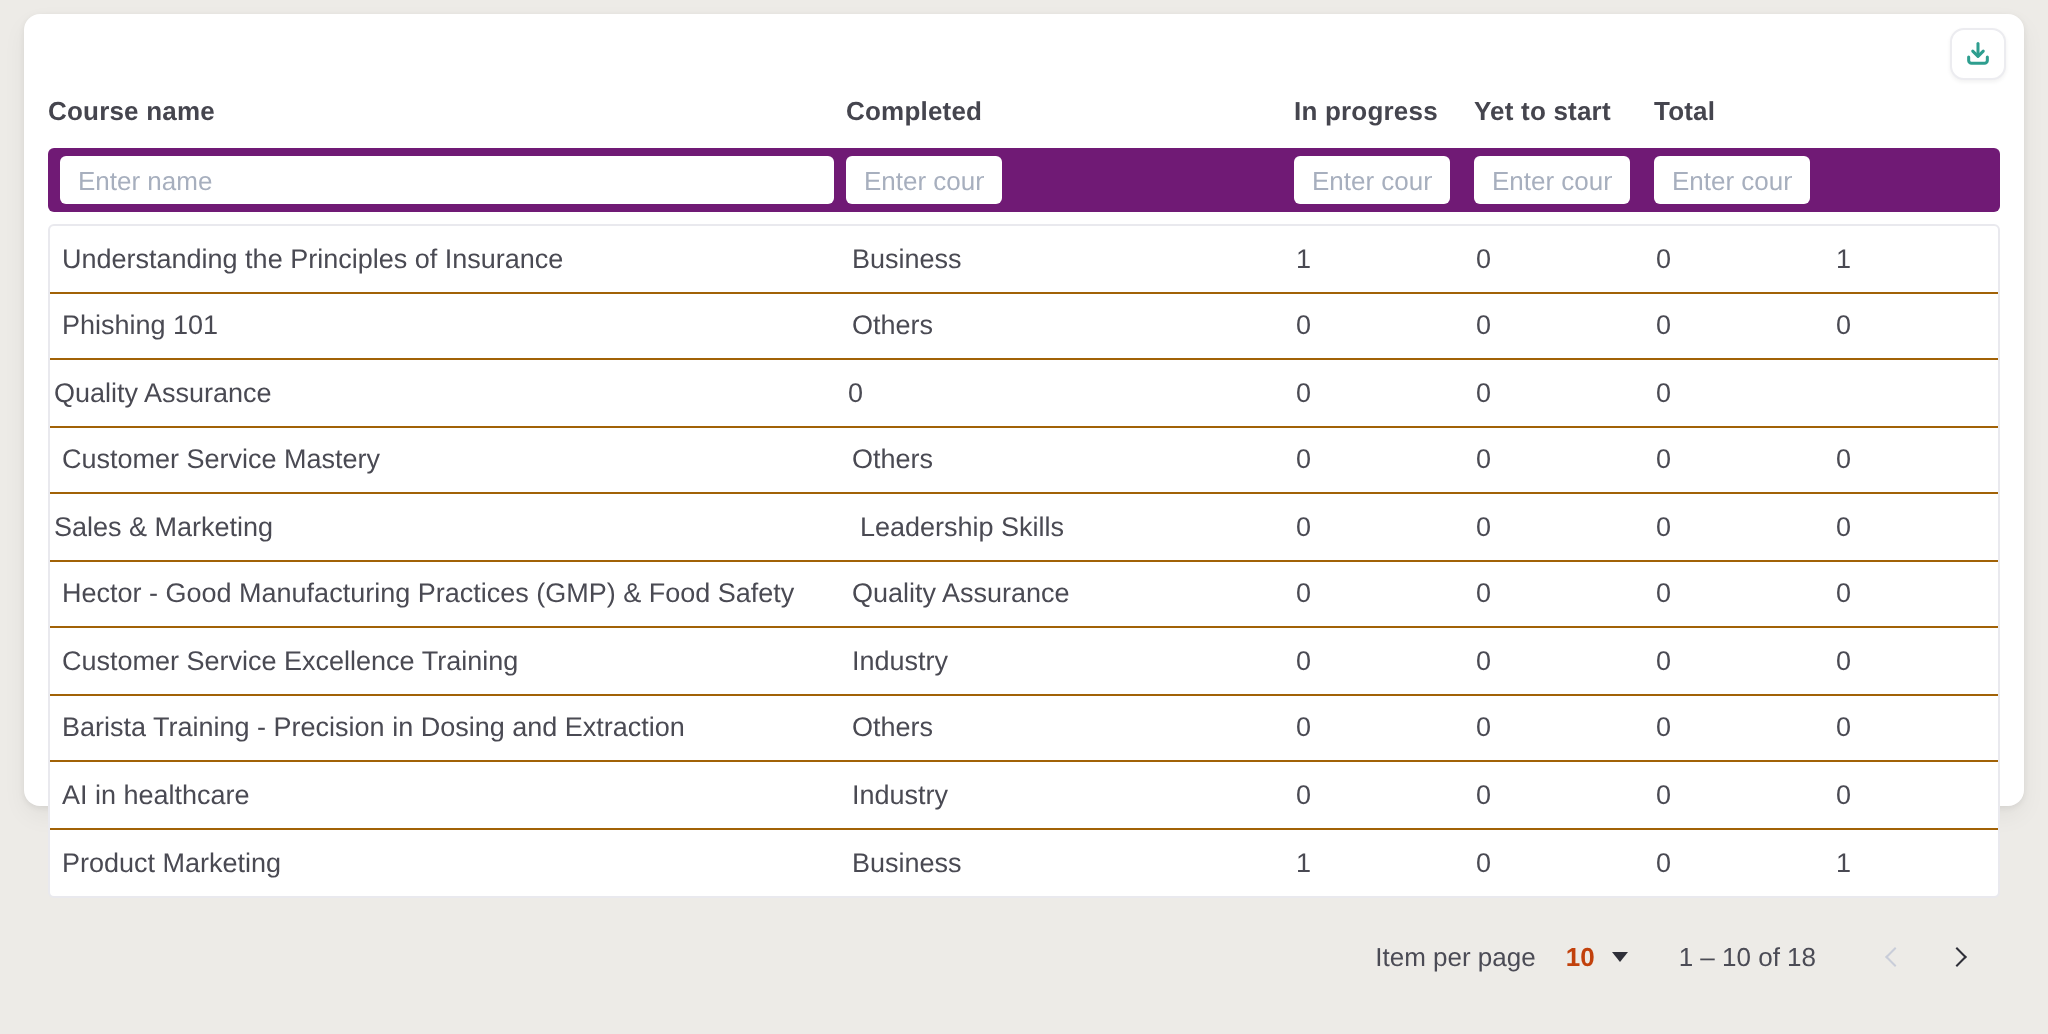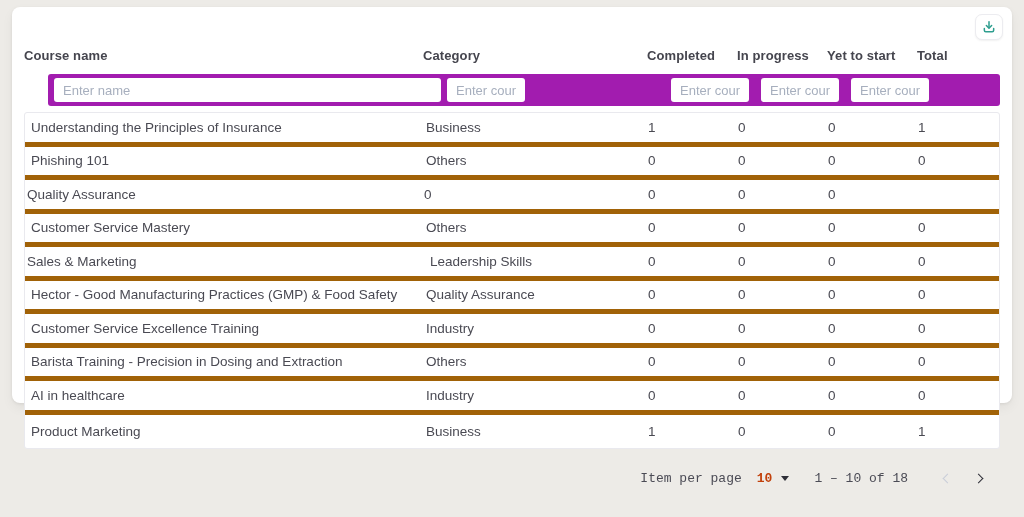--- a/index.html
+++ b/index.html
@@ -38,23 +38,22 @@
     margin-top: 38px;
     height: 20px;
     color: #45454e;
     font-size: 13px;
     font-weight: 600;
     letter-spacing: .1px;
   }
   .filter-row {
     margin-top: 9px;
     height: 32px;
-    background: #a21caf;
+    background: #701a75;
     border-radius: 3px;
-    margin-left: 24px;
   }
   .filter-row input {
     height: 24px;
     border: none;
     border-radius: 3px;
     background: #ffffff;
     font-family: inherit;
     font-size: 13px;
     color: #4a4a53;
     padding: 0 9px;
@@ -66,36 +65,35 @@
   .inp-count { width: 78px; }
   .tbody {
     margin-top: 6px;
     border: 1px solid #e9e9ee;
     border-radius: 3px;
     background: #fff;
     overflow: hidden;
   }
   .trow {
     height: 33.5px;
-    border-bottom: 5px solid #a16207;
+    border-bottom: 1px solid #a16207;
     font-size: 13.5px;
     color: #4a4a53;
     cursor: pointer;
   }
   .trow:last-child { border-bottom: none; }
   .trow .c0 { padding-left: 6px; }
   .trow .c1 { padding-left: 2px; }
   .cell { white-space: nowrap; overflow: hidden; text-overflow: ellipsis; }
   .footer {
     display: flex; justify-content: flex-end; align-items: center;
     margin-top: 17px;
     padding-right: 8px;
     font-size: 13px;
     color: #4b4b55;
-    font-family: Liberation Mono, monospace;
   }
   .ipp-label { margin-right: 15px; }
   .ipp-select {
     display: flex; align-items: center; gap: 9px;
     cursor: pointer; font-weight: 600; color: #c2410c; justify-content: flex-end;
   }
   .caret-down {
     width: 0; height: 0;
     border-left: 4px solid transparent;
     border-right: 4px solid transparent;
@@ -127,21 +125,20 @@
       <svg width="14" height="14" viewBox="0 0 24 24" fill="none" stroke="#2e9e8f" stroke-width="2.6" stroke-linecap="round" stroke-linejoin="round">
         <path d="M12 3v10"></path>
         <path d="M7.5 9.5 L12 14 L16.5 9.5"></path>
         <path d="M4 14.5v3a2.5 2.5 0 0 0 2.5 2.5h11a2.5 2.5 0 0 0 2.5-2.5v-3"></path>
       </svg>
     </span>
   </button>
 
   <div class="grid header-row">
     <div class="cell">Course name</div>
-    <div class="cell">Category</div>
     <div class="cell">Completed</div>
     <div class="cell">In progress</div>
     <div class="cell">Yet to start</div>
     <div class="cell">Total</div>
   </div>
 
   <div class="grid filter-row">
     <div><input class="inp-name" type="text" placeholder="Enter name" style=""></div>
     <div><input class="inp-count" type="text" placeholder="Enter count" style=""></div>
     <div><input class="inp-count" type="text" placeholder="Enter count" style=""></div>

